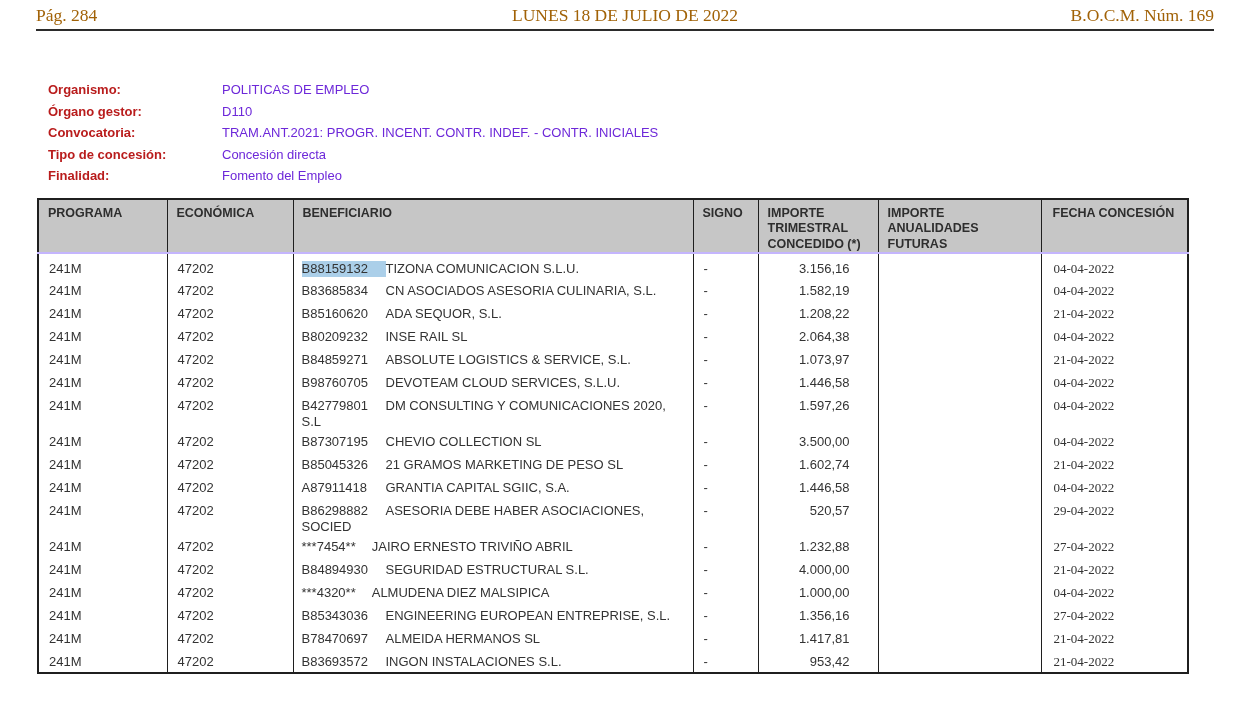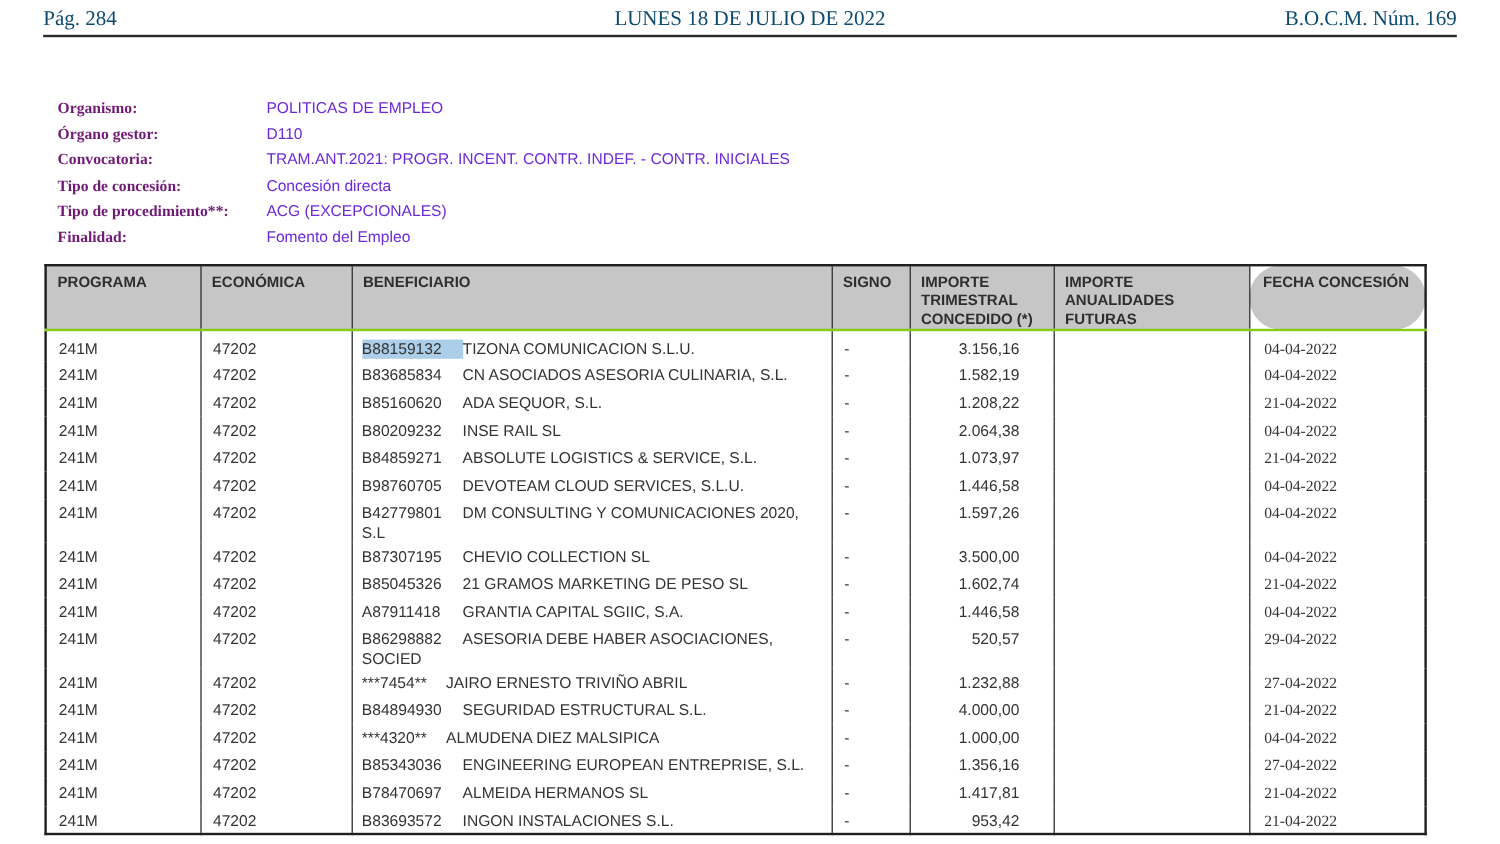--- a/index.html
+++ b/index.html
@@ -4,47 +4,47 @@
 <style>
   html,body { margin:0; padding:0; }
   body {
     width:1250px; height:703px; background:#ffffff; overflow:hidden;
     font-family:"Liberation Sans", sans-serif; color:#333;
   }
   
   .doc-header {
     display:grid; grid-template-columns:1fr auto 1fr; align-items:baseline;
     padding:5px 36px 0 36px;
-    font-family:"Liberation Serif", serif; font-size:17.5px; color:#0c4a6e;
+    font-family:"Liberation Serif", serif; font-size:17.5px; color:#a16207;
   }
   .doc-header .right { text-align:right; }
   .doc-header .center { text-align:center; }
   .header-rule { margin:3px 36px 0 36px; border-bottom:2px solid #2b2b2b; height:0; }
 
   
   .metadata { margin:50px 0 0 48px; font-size:13px; }
   .meta-row { display:flex; height:21.6px; align-items:flex-start; line-height:17px; }
-  .meta-label { width:174px; flex-shrink:0; font-weight:700; color:#701a75;font-family:Liberation Serif, serif; }
+  .meta-label { width:174px; flex-shrink:0; font-weight:700; color:#b91c1c; }
   .meta-value { color:#6d28d9; }
 
   
   table.grants {
     margin:9px 0 0 37px; border-collapse:collapse; table-layout:fixed;
     width:1150px; font-size:13px; border:2px solid #1f1f1f;
   }
   thead th {
     background:var(--header-bg,#c6c6c6);
     border-left:1px solid #1f1f1f;
     text-align:left; vertical-align:top;
     padding:6px 4px 0 9px; height:50px; box-sizing:border-box;
     font-size:12.5px; line-height:15.5px; font-weight:700; color:#2e2e2e;
   }
   thead th:first-child { border-left:none; }
-  thead th.fecha { white-space:nowrap; padding-left:11px;border-radius:27px; }
-  thead tr { border-bottom:2px solid #84cc16;margin-left:13px; }
+  thead th.fecha { white-space:nowrap; padding-left:11px; }
+  thead tr { border-bottom:2px solid #c4b5fd;margin-left:13px; }
   tbody td {
     border-left:1px solid #1f1f1f; vertical-align:top;
     padding:4px 0 0 10px; height:23px; box-sizing:border-box;
     line-height:16px; color:#333;
   }
   tbody td:first-child { border-left:none; }
   tbody tr:first-child td { padding-top:7px; height:26px; }
   td.beneficiario { padding-left:8px; padding-right:8px; }
   td.num { text-align:right; padding-left:0; padding-right:28px; }
   td.signo { padding-left:10px; }
@@ -72,24 +72,20 @@
     <span class="meta-label">Órgano gestor:</span>
     <span class="meta-value">D110</span>
   </div>
   <div class="meta-row">
     <span class="meta-label">Convocatoria:</span>
     <span class="meta-value">TRAM.ANT.2021: PROGR. INCENT. CONTR. INDEF. - CONTR. INICIALES</span>
   </div>
   <div class="meta-row">
     <span class="meta-label">Tipo de concesión:</span>
     <span class="meta-value">Concesión directa</span>
-  </div>
-  <div class="meta-row">
-    <span class="meta-label">Tipo de procedimiento**:</span>
-    <span class="meta-value">ACG (EXCEPCIONALES)</span>
   </div>
   <div class="meta-row">
     <span class="meta-label">Finalidad:</span>
     <span class="meta-value">Fomento del Empleo</span>
   </div>
 </div>
 
 <table class="grants">
   <colgroup>
     <col style="width:129px">

